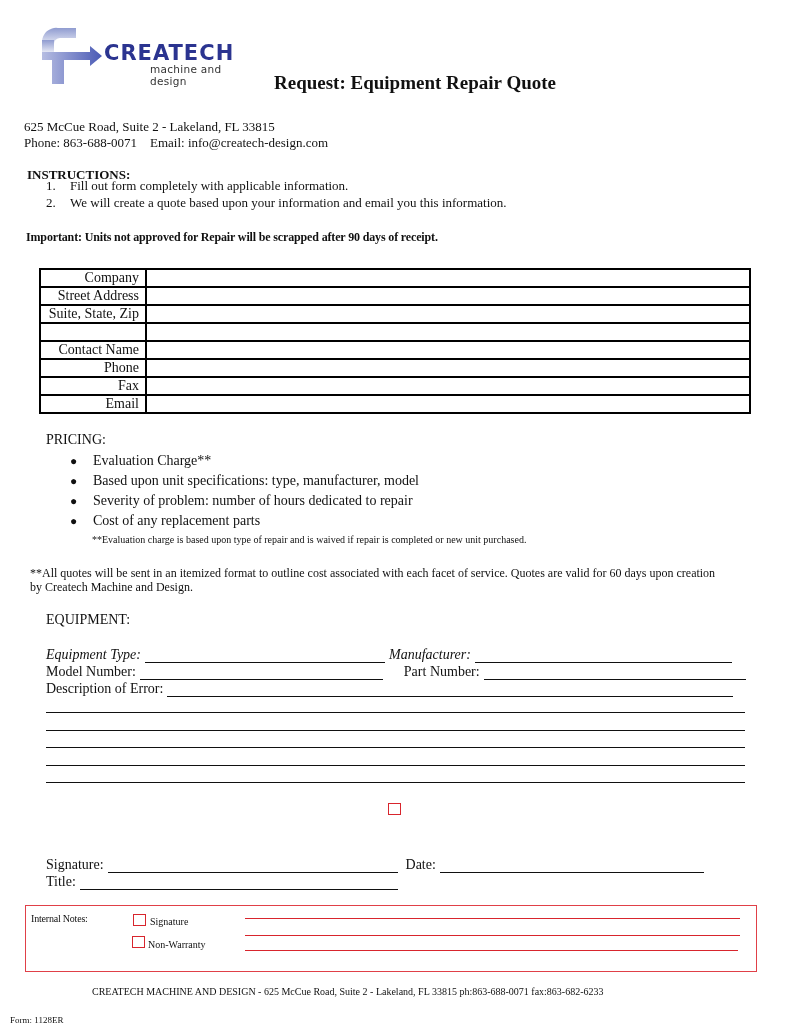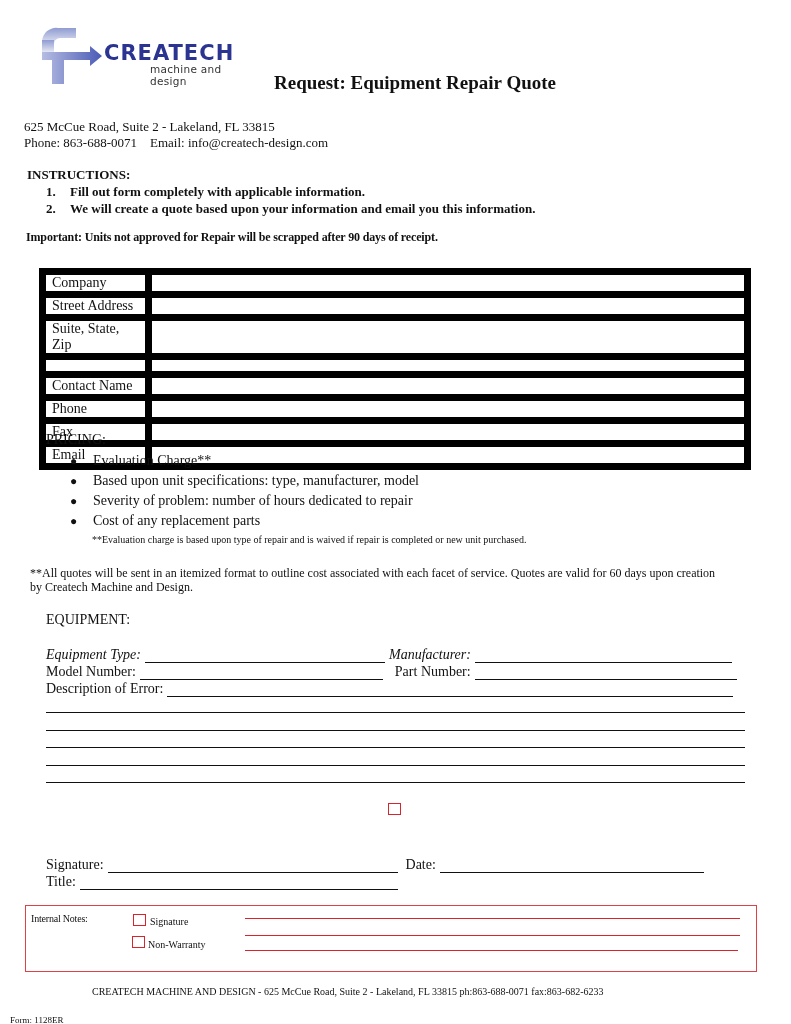--- a/index.html
+++ b/index.html
@@ -10,27 +10,27 @@
   
   .logo { left: 40px; top: 26px; width: 200px; height: 58px; }
   .logo-text-main { position: absolute; left: 64px; top: 15px; font-family: "DejaVu Sans", sans-serif; font-weight: bold; font-size: 21px; letter-spacing: 1px; color: #2b3490; }
   .logo-text-sub { position: absolute; left: 66px; top: 37px; font-family: "DejaVu Sans", sans-serif; font-size: 10.5px; color: #333; letter-spacing: 0.3px; margin-left: 44px; }
 
   .title { left: 274px; top: 72px; font-size: 19px; font-weight: bold; }
 
   .addr { left: 24px; top: 119px; font-size: 13px; line-height: 16px; }
 
   .instr { left: 27px; top: 167px; font-size: 13px; font-weight: bold; }
-  .instr-list { left: 46px; top: 183px; font-size: 13px; font-weight: bold; line-height: 17px; }
+  .instr-list { left: 46px; top: 177px; font-size: 13px; font-weight: normal; line-height: 17px; }
   .instr-list .num { display: inline-block; width: 24px; }
   .important { left: 26px; top: 230px; font-size: 12px; font-weight: bold; letter-spacing: -0.15px; }
 
   
   .ctable { left: 39px; top: 268px; width: 712px; border-collapse: collapse; font-size: 14px; }
-  .ctable td { border: 7px solid #000000; height: 18px; padding: 0 6px; line-height: 16px; vertical-align: middle; }
+  .ctable td { border: 2px solid #000000; height: 18px; padding: 0 6px; line-height: 16px; vertical-align: middle; text-align: right; }
   .ctable td.lbl { width: 106px; }
 
   .section { font-size: 14px; }
   .pricing-h { left: 46px; top: 432px; }
   .bullets { left: 70px; top: 451px; font-size: 14px; line-height: 20px; }
   .bullets .b { display: flex; }
   .bullets .dot { width: 23px; font-size: 12px; }
   .eval-note { left: 92px; top: 534px; font-size: 10px; }
   .quotes-note { left: 30px; top: 566px; width: 700px; font-size: 12px; line-height: 14px; }
 
@@ -157,21 +157,21 @@
 <div class="abs fields">
   <div class="frow" style="top:0;font-style:italic;">
     <span>Equipment Type:</span>
     <span class="uline" style="width:240px;margin-left:4px;"></span>
     <span style="margin-left:4px;">Manufacturer:</span>
     <span class="uline" style="width:257px;margin-left:4px;"></span>
   </div>
   <div class="frow" style="top:17px;">
     <span>Model Number:</span>
     <span class="uline" style="width:243px;margin-left:4px;"></span>
-    <span style="margin-left:12px;">Part Number:</span>
+    <span style="margin-left:21px;">Part Number:</span>
     <span class="uline" style="width:262px;margin-left:4px;"></span>
   </div>
   <div class="frow" style="top:34px;">
     <span>Description of Error:</span>
     <span class="uline" style="width:566px;margin-left:4px;"></span>
   </div>
 </div>
 
 <div class="extra-line" style="top:712px;"></div>
 <div class="extra-line" style="top:730px;"></div>

